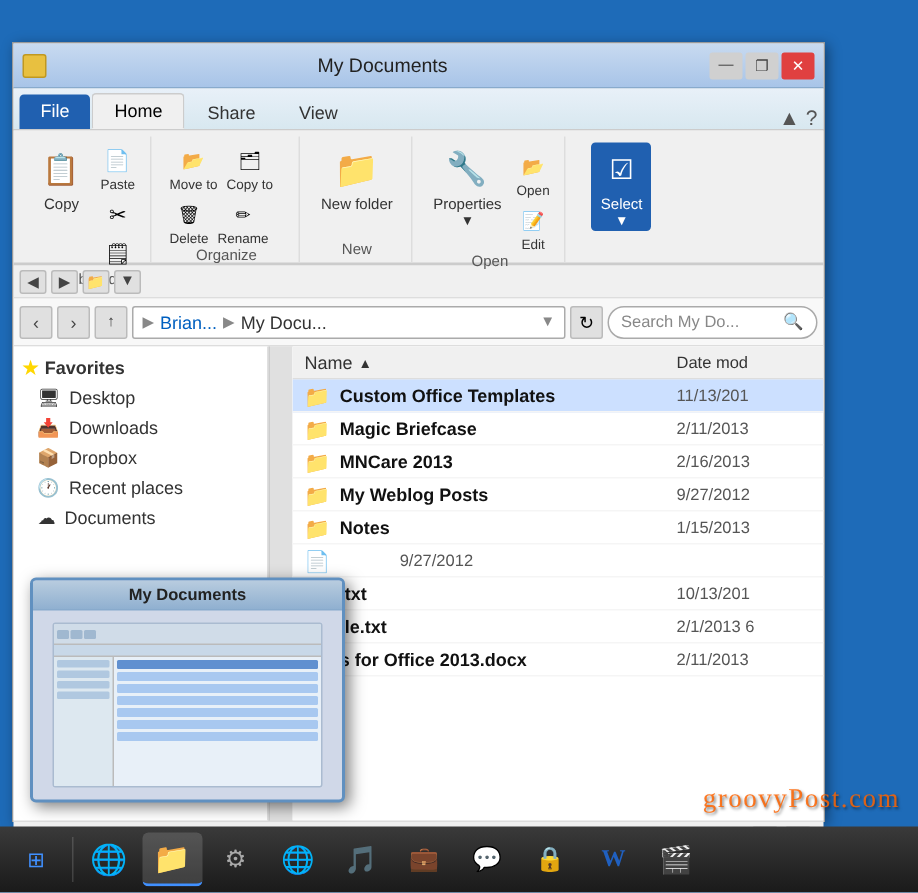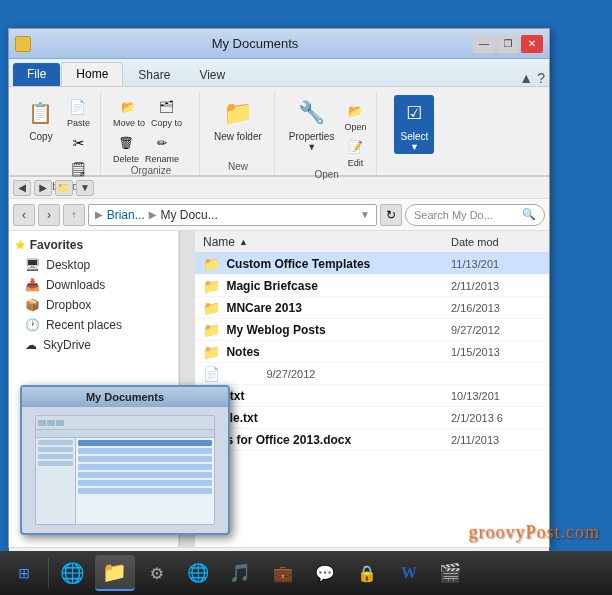--- a/index.html
+++ b/index.html
@@ -661,21 +661,21 @@
           <div class="sidebar-item">
             <span>📦</span>
             <span>Dropbox</span>
           </div>
           <div class="sidebar-item">
             <span>🕐</span>
             <span>Recent places</span>
           </div>
           <div class="sidebar-item">
             <span>☁</span>
-            <span>SkyDrive</span>
+            <span>Documents</span>
           </div>
         </div>
       </div>
       <div class="sidebar-scroll-up">▲</div>
     </div>
 
     <div class="file-list">
       <div class="file-list-header">
         <div class="col-name">
           <span>Name</span>

